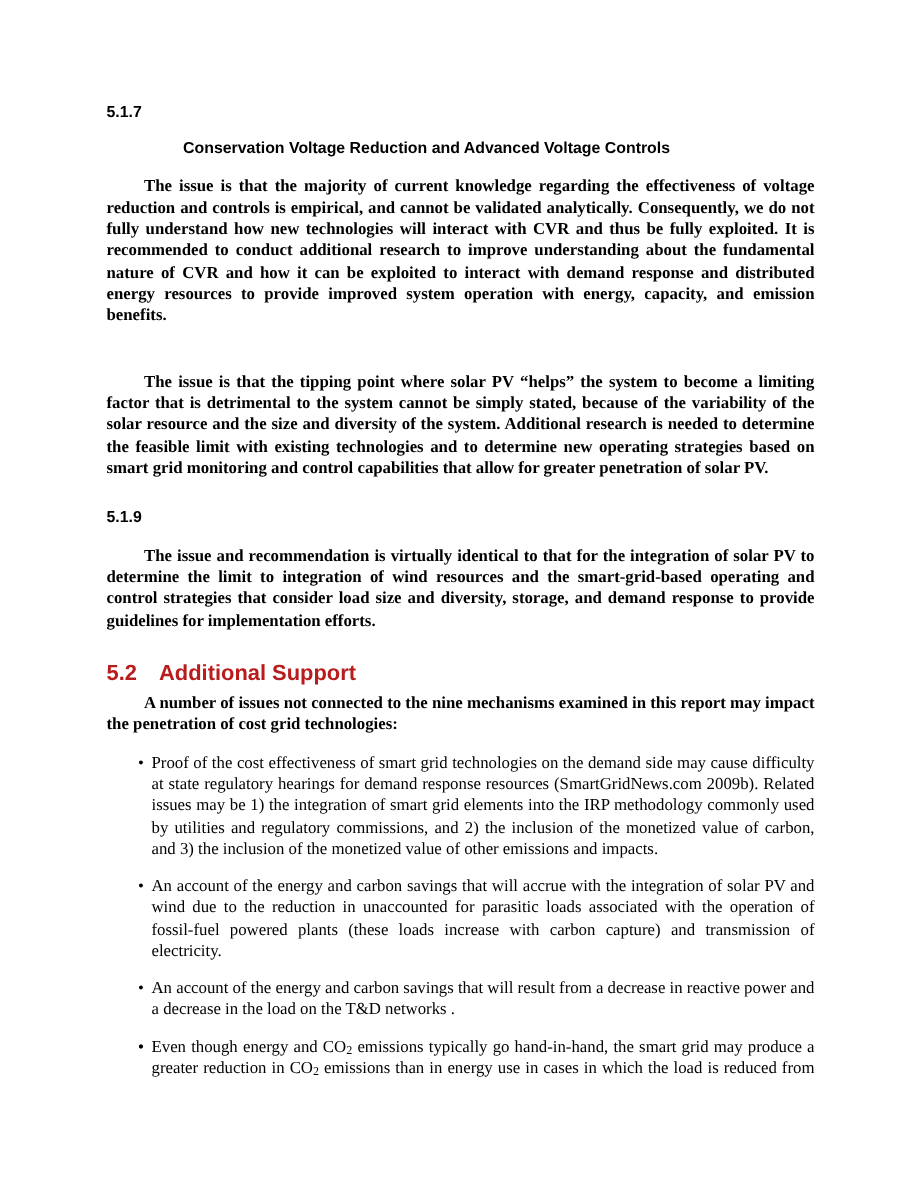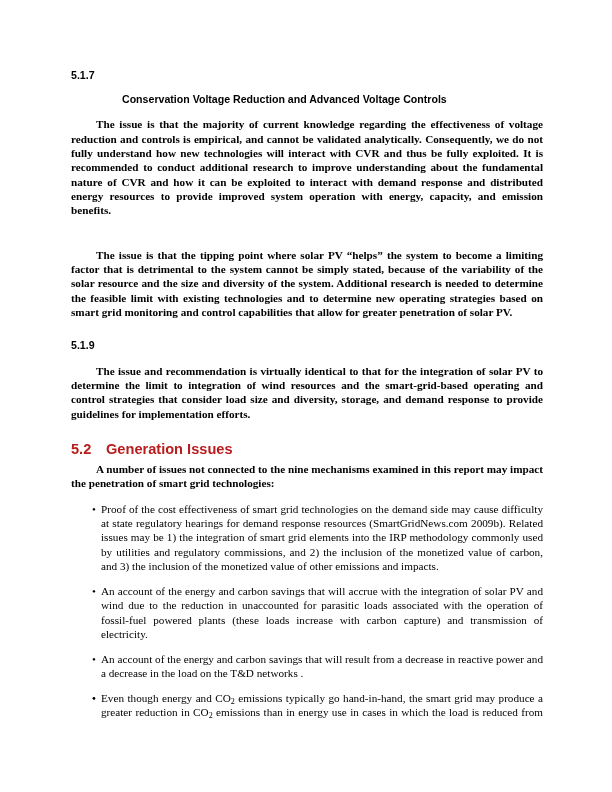--- a/index.html
+++ b/index.html
@@ -150,24 +150,24 @@
     <h3 class="subhead">
       <span class="num">5.1.9</span>
     </h3>
     <div class="sp-head-to-para"></div>
     <p class="body">The issue and recommendation is virtually identical to that for the integration of solar PV to determine the limit to integration of wind resources and the smart-grid-based operating and control strategies that consider load size and diversity, storage, and demand response to provide guidelines for implementation efforts.</p>
 
     <div class="sp-para-to-head"></div>
 
     <h2 class="majorhead">
       <span class="num">5.2</span>
-      <span class="ttl">Generation Issues</span>
+      <span class="ttl">Additional Support</span>
     </h2>
     <div class="sp-major-to-para"></div>
-    <p class="body">A number of issues not connected to the nine mechanisms examined in this report may impact the penetration of smart grid technologies:</p>
+    <p class="body">A number of issues not connected to the nine mechanisms examined in this report may impact the penetration of cost grid technologies:</p>
 
     <div class="sp-para-to-list"></div>
 
     <ul class="bullets">
       <li>
         <span class="bullet-dot">•</span>
         <span>Proof of the cost effectiveness of smart grid technologies on the demand side may cause difficulty at state regulatory hearings for demand response resources (SmartGridNews.com 2009b).  Related issues may be 1) the integration of smart grid elements into the IRP methodology commonly used by utilities and regulatory commissions, and 2) the inclusion of the monetized value of carbon, and 3) the inclusion of the monetized value of other emissions and impacts.</span>
       </li>
       <li>
         <span class="bullet-dot">•</span>

